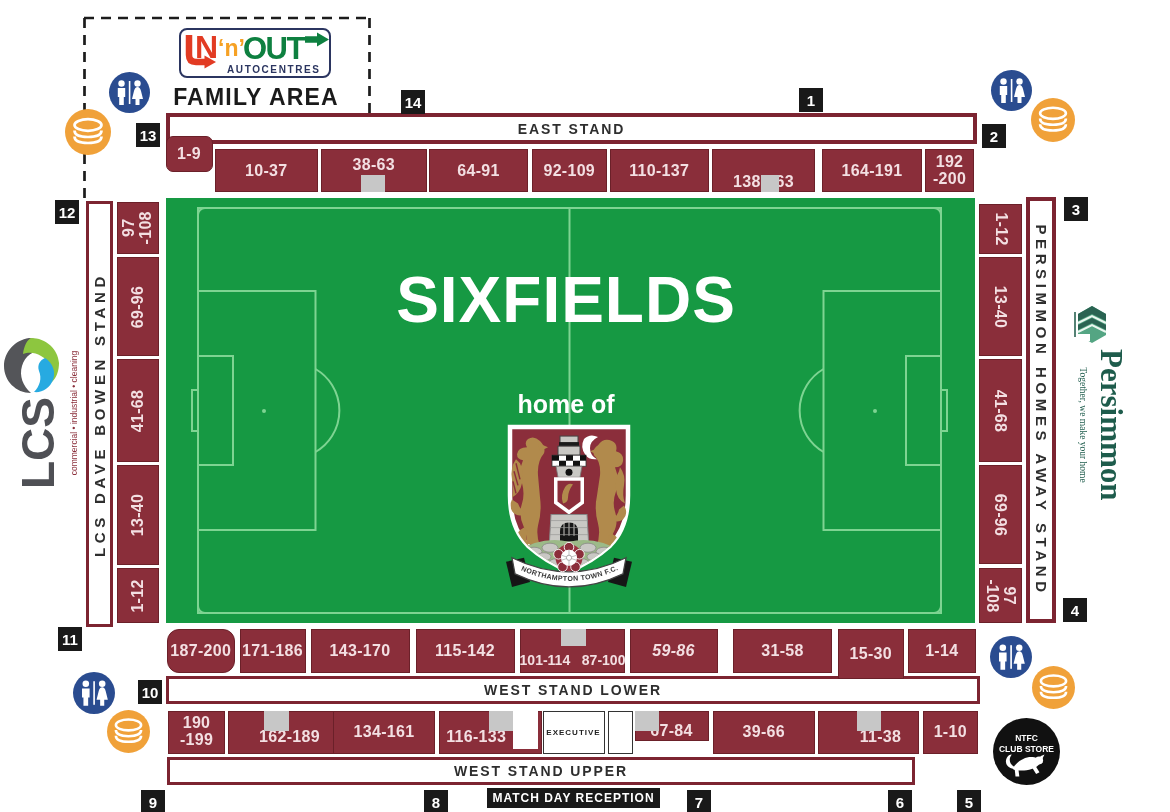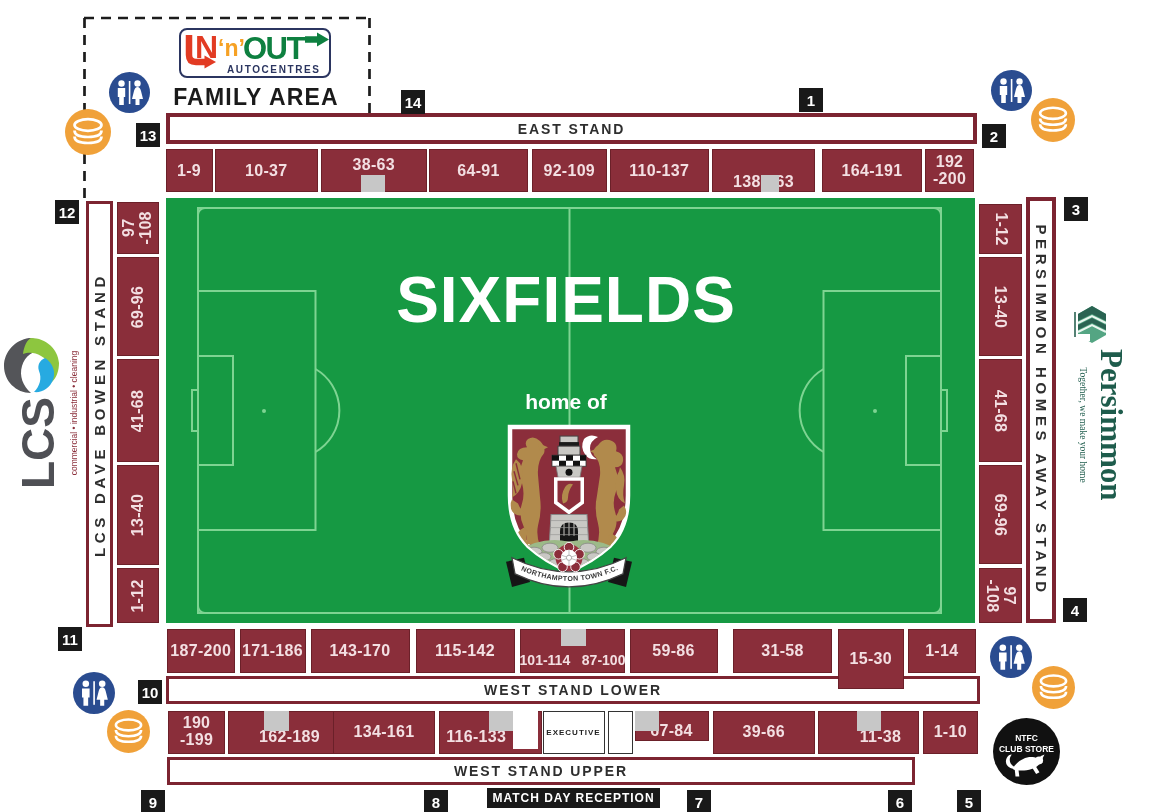--- a/index.html
+++ b/index.html
@@ -44,35 +44,35 @@
       <path d="M 32 17 A 7 7 0 0 1 39 10"></path>
       <path d="M 768 10 A 7 7 0 0 1 775 17"></path>
       <path d="M 39 415 A 7 7 0 0 1 32 408"></path>
       <path d="M 775 408 A 7 7 0 0 1 768 415"></path>
     </g>
     <circle cx="98" cy="213" r="2" fill="#7ED492"></circle>
     <circle cx="709" cy="213" r="2" fill="#7ED492"></circle>
   </svg>
 
   <div class="abs" style="left:166px;top:268px;width:800px;text-align:center;color:#fff;font-weight:bold;font-size:64px;letter-spacing:1px;line-height:64px;">SIXFIELDS</div>
-  <div class="abs" style="left:166px;top:390px;width:800px;text-align:center;color:#fff;font-weight:bold;font-size:21px;">home of</div>
+  <div class="abs" style="left:166px;top:390px;width:800px;text-align:center;color:#fff;font-weight:bold;font-size:25px;">home of</div>
 
   <div class="banner" style="left:166px;top:113px;width:811px;height:31px;">EAST STAND</div>
 
   <div class="banner" style="left:166px;top:676px;width:814px;height:28px;border-width:3.5px;">WEST STAND LOWER</div>
   <div class="banner" style="left:167px;top:757px;width:748px;height:28px;border-width:3.5px;">WEST STAND UPPER</div>
 
   <div class="banner" style="left:86px;top:201px;width:27px;height:426px;border-width:3.5px;">
     <div class="vtext" style="transform:rotate(-90deg);font-size:15px;letter-spacing:4.7px;">LCS DAVE BOWEN STAND</div>
   </div>
   <div class="banner" style="left:1026px;top:197px;width:30px;height:426px;">
     <div class="vtext" style="transform:rotate(90deg);font-size:15px;letter-spacing:4.6px;">PERSIMMON HOMES AWAY STAND</div>
   </div>
 
-  <div class="blk" style="left:165.5px;top:149px;width:47px;height:43px;">1-9</div>
+  <div class="blk" style="left:165.5px;top:136px;width:47px;height:36px;border-radius:7px;">1-9</div>
   <div class="blk" style="left:215px;top:149px;width:102.5px;height:43px;">10-37</div>
   <div class="blk" style="left:321px;top:149px;width:105.5px;height:43px;">
       <span style="margin-bottom:12px;">38-63</span>
     </div>
   <div class="notch" style="left:361px;top:175px;width:24px;height:17px;"></div>
   <div class="blk" style="left:429px;top:149px;width:99px;height:43px;">64-91</div>
   <div class="blk" style="left:532px;top:149px;width:74.5px;height:43px;">92-109</div>
   <div class="blk" style="left:610px;top:149px;width:98.5px;height:43px;">110-137</div>
   <div class="blk" style="left:712px;top:149px;width:103px;height:43px;">
       <span style="margin-bottom:10px;margin-top:32px;">138-163</span>
@@ -108,31 +108,31 @@
   <div class="blk" style="left:979px;top:359px;width:43px;height:103px;">
       <div class="vtext" style="transform:rotate(90deg);">41-68</div>
     </div>
   <div class="blk" style="left:979px;top:465px;width:43px;height:99px;">
       <div class="vtext" style="transform:rotate(90deg);">69-96</div>
     </div>
   <div class="blk" style="left:979px;top:568px;width:43px;height:55px;">
       <div class="vtext lbl2" style="transform:rotate(90deg);">97<br>-108</div>
     </div>
 
-  <div class="blk" style="left:167px;top:629px;width:67.5px;height:44px;">187-200</div>
+  <div class="blk" style="left:167px;top:629px;width:67.5px;height:44px;border-radius:12px;">187-200</div>
   <div class="blk" style="left:239.5px;top:629px;width:66px;height:44px;">171-186</div>
   <div class="blk" style="left:310.5px;top:629px;width:99px;height:44px;">143-170</div>
   <div class="blk" style="left:415.5px;top:629px;width:99px;height:44px;">115-142</div>
   <div class="blk" style="left:520px;top:629px;width:105px;height:44px;">
       <span style="margin-top:18px;letter-spacing:0;font-size:14px;white-space:nowrap;">101-114&nbsp;&nbsp;&nbsp;87-100</span>
     </div>
   <div class="notch" style="left:561px;top:629px;width:25px;height:17px;"></div>
-  <div class="blk" style="left:629.5px;top:629px;width:88px;height:44px;">59-86</div>
+  <div class="blk" style="left:629.5px;top:629px;width:88px;height:44px;font-style:italic;">59-86</div>
   <div class="blk" style="left:733px;top:629px;width:99px;height:44px;">31-58</div>
-  <div class="blk" style="left:837.5px;top:629px;width:66.5px;height:60px;">15-30</div>
+  <div class="blk" style="left:837.5px;top:629px;width:66.5px;height:50px;">15-30</div>
   <div class="blk" style="left:908px;top:629px;width:67.5px;height:44px;">1-14</div>
 
   <div class="blk lbl2" style="left:168px;top:711px;width:57px;height:42.5px;">
       <div>190<br>-199</div>
     </div>
   <div class="blk" style="left:228px;top:711px;width:123px;height:42.5px;text-align:right;">
       <span style="margin-top:10px;">162-189</span>
     </div>
   <div class="notch" style="left:263.5px;top:711px;width:25px;height:20px;"></div>
   <div class="blk" style="left:333px;top:711px;width:102px;height:42.5px;">134-161</div>

